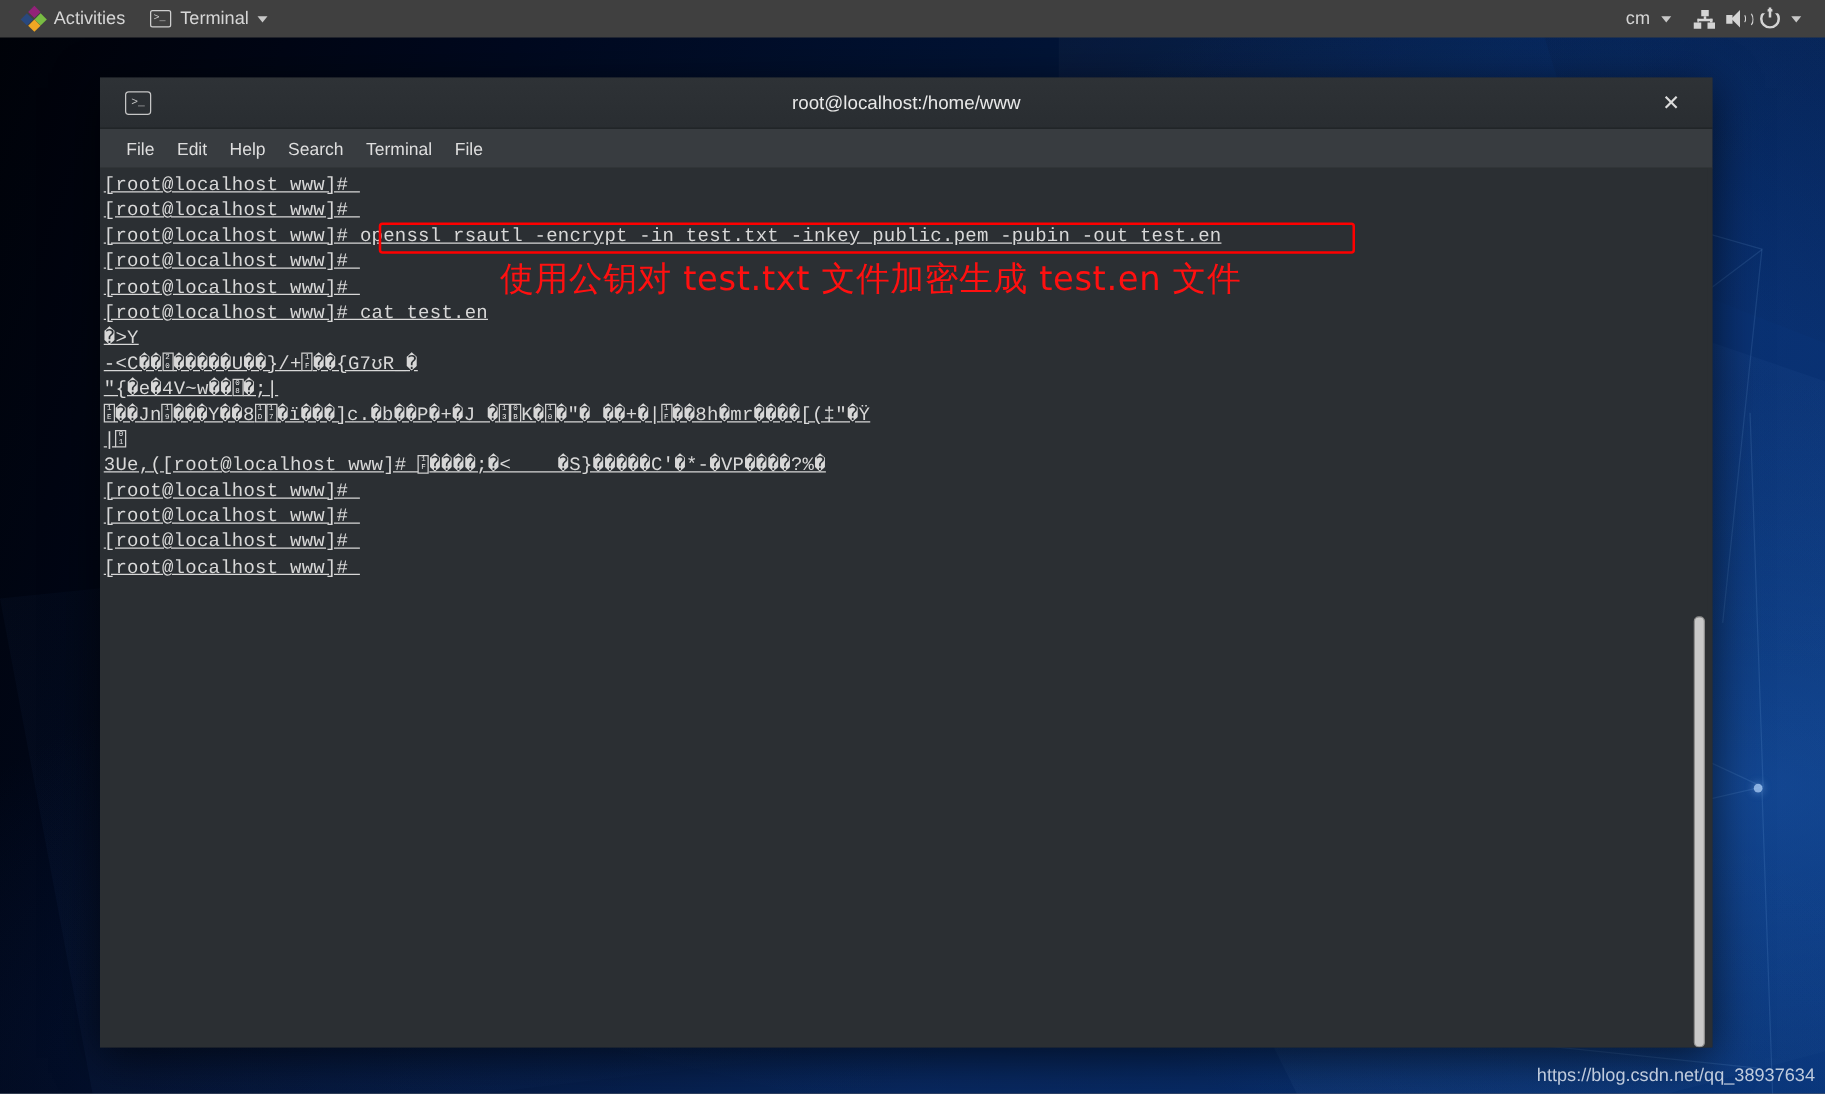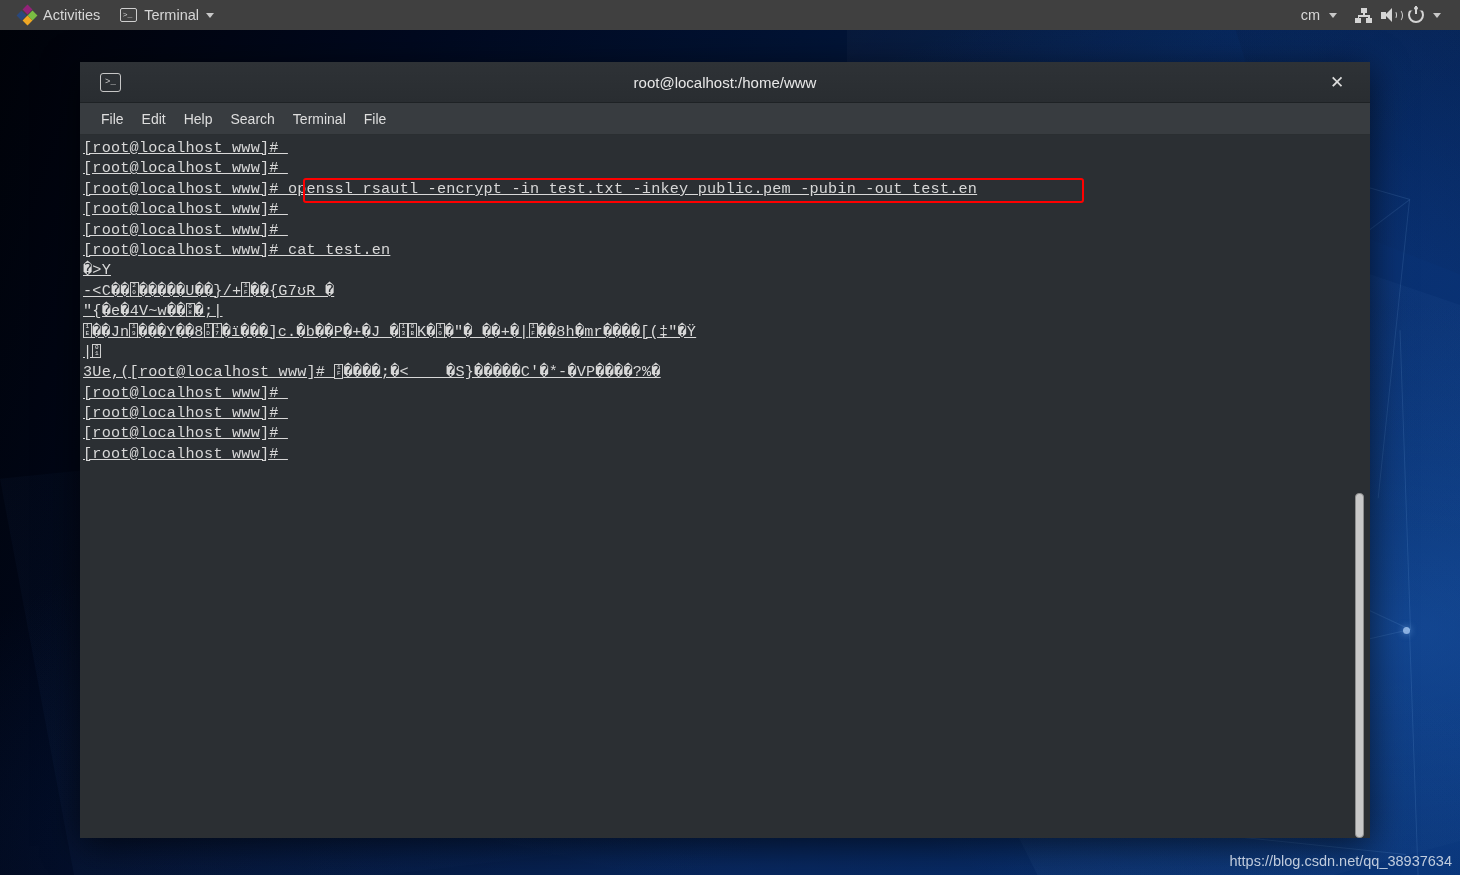--- a/index.html
+++ b/index.html
@@ -295,15 +295,16 @@
 
     <div id="term-body">
       <div id="term-text"><div class="ln">[root@localhost www]# </div><div class="ln">[root@localhost www]# </div><div class="ln">[root@localhost www]# openssl rsautl -encrypt -in test.txt -inkey public.pem -pubin -out test.en</div><div class="ln">[root@localhost www]# </div><div class="ln">[root@localhost www]# </div><div class="ln">[root@localhost www]# cat test.en</div><div class="ln">�&gt;Y</div><div class="ln">-&lt;C��<span class="ctl"><b>2</b><b>0</b></span>�����U��}/+<span class="ctl"><b>1</b><b>F</b></span>��{G7ʊR_�</div><div class="ln">"{�e�4V~w��<span class="ctl"><b>0</b><b>8</b></span>�;|</div><div class="ln"><span class="ctl"><b>1</b><b>E</b></span>��Jn<span class="ctl"><b>1</b><b>9</b></span>���Y��8<span class="ctl"><b>1</b><b>D</b></span><span class="ctl"><b>1</b><b>7</b></span>�ï���]c.�b��P�+�J �<span class="ctl"><b>1</b><b>3</b></span><span class="ctl"><b>0</b><b>B</b></span>K�<span class="ctl"><b>1</b><b>0</b></span>�"� ��+�|<span class="ctl"><b>1</b><b>F</b></span>��8h�mr����[(‡"�Ÿ</div><div class="ln">|<span class="ctl"><b>0</b><b>1</b></span></div><div class="ln">3Ue,([root@localhost www]# <span class="ctl"><b>1</b><b>F</b></span>����;�&lt;    �S}�����C'�*-�VP����?%�</div><div class="ln">[root@localhost www]# </div><div class="ln">[root@localhost www]# </div><div class="ln">[root@localhost www]# </div><div class="ln">[root@localhost www]# </div></div>
       <div id="scroll-track">
         <div id="scroll-thumb"></div>
       </div>
     </div>
   </div>
 
   <div id="ann-box"></div>
+  <div id="ann-text">使用公钥对 test.txt 文件加密生成 test.en 文件</div>
 
   <div id="watermark">https://blog.csdn.net/qq_38937634</div>
 </div>
 
 </body></html>

